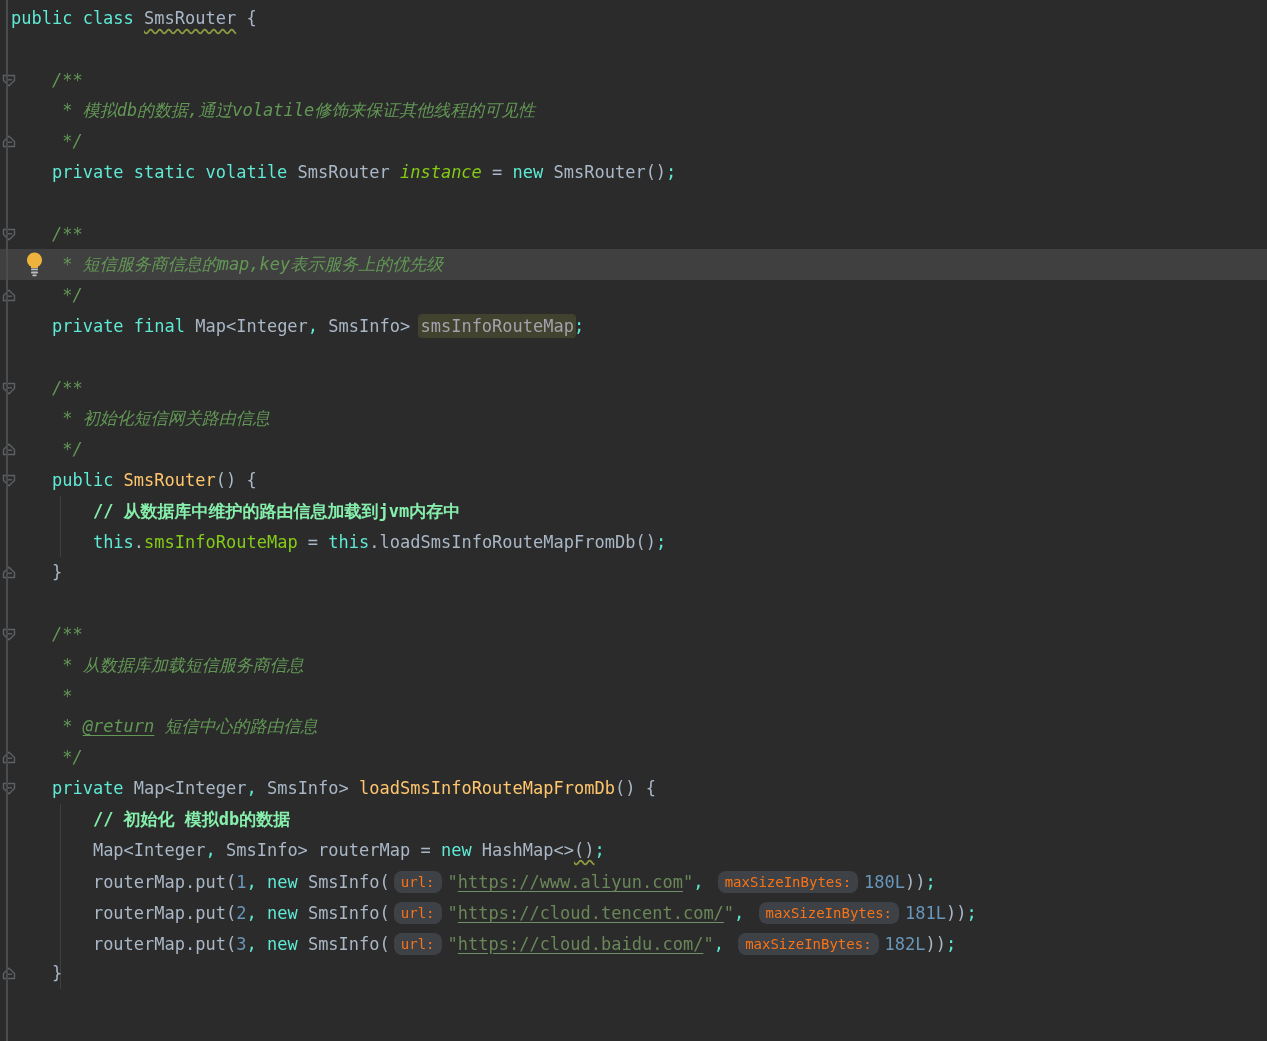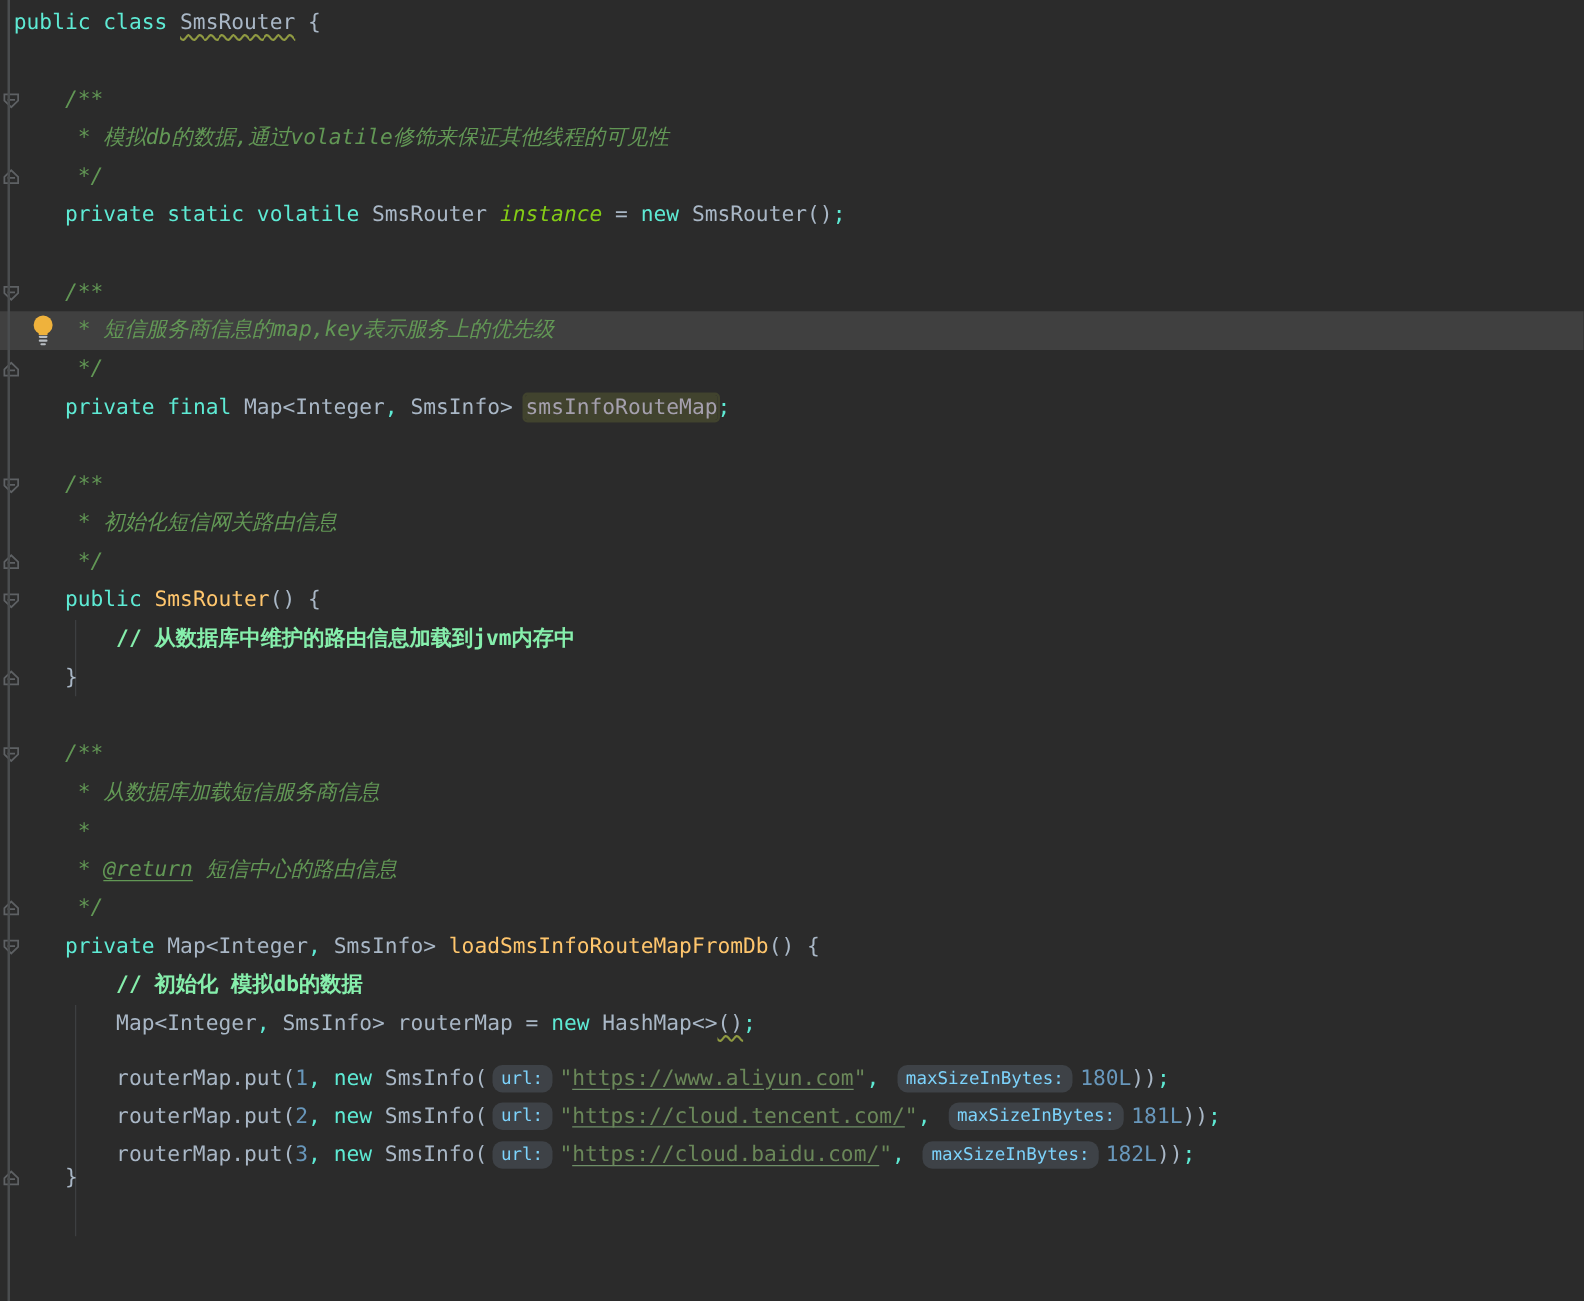--- a/index.html
+++ b/index.html
@@ -18,22 +18,22 @@
   .fld{color:#84cc16;}
   .ital{font-style:italic;}
   .doc{color:#629755;font-style:italic;}
   .tag{text-decoration:underline;text-underline-offset:3px;}
   .cmt{color:#86efac;font-weight:bold;}
   .str{color:#6a8759;}
   .lnk{text-decoration:underline;text-underline-offset:3px;text-decoration-color:#6f8f68;}
   .num{color:#6897bb;}
   .typo{text-decoration:underline wavy #8f9a41;text-underline-offset:4px;text-decoration-skip-ink:none;}
   .hl{background:#41432e;color:#a5a0ae;border-radius:2px;box-shadow:0 0 0 2px #41432e;}
-  .hint{display:inline-block;background:#3e4247;color:#7dd3fc;border-radius:8px;
-        padding:0 7px;margin:17px 6px 0 4px;font-size:14px;line-height:22px;vertical-align:1px;}
+  .hint{display:inline-block;background:#3e4247;color:#f97316;border-radius:8px;
+        padding:0 7px;margin:6px 6px 0 4px;font-size:14px;line-height:22px;vertical-align:1px;}
   .fold-marker{position:absolute;left:2px;top:9px;z-index:3;}
   .bulb{position:absolute;left:26px;top:2px;z-index:3;}
 </style>
 </head>
 <body>
 
 <div class="editor">
   <div class="fold-line"></div>
   <div class="indent-guide" style="left:60px;top:496px;height:61px;"></div>
   <div class="indent-guide" style="left:60px;top:804px;height:185px;"></div>
@@ -118,20 +118,23 @@
         <svg class="fold-marker" width="14" height="13" viewBox="0 0 14 13">
           <path d="M1.5 1.5 H12.5 V6.5 L7 11.8 L1.5 6.5 Z" fill="#2b2b2b" stroke="#5e6164" stroke-width="1.4"></path>
           <path d="M4 5.8 H10" stroke="#5e6164" stroke-width="1.4"></path>
         </svg>
         <span class="code"><span class="pn">    </span><span class="kw">public </span><span class="decl">SmsRouter</span><span class="pn">() {</span></span>
       </div>
       <div class="row">
         <span class="code"><span class="pn">        </span><span class="cmt">// 从数据库中维护的路由信息加载到jvm内存中</span></span>
       </div>
       <div class="row">
+        <span class="code"><span class="pn">        </span><span class="kw">this</span><span class="pn">.</span><span class="fld">smsInfoRouteMap</span><span class="pn"> = </span><span class="kw">this</span><span class="pn">.loadSmsInfoRouteMapFromDb()</span><span class="kw">;</span></span>
+      </div>
+      <div class="row">
         <svg class="fold-marker" width="14" height="13" viewBox="0 0 14 13">
           <path d="M1.5 11.5 H12.5 V6.5 L7 1.2 L1.5 6.5 Z" fill="#2b2b2b" stroke="#5e6164" stroke-width="1.4"></path>
           <path d="M4 7.2 H10" stroke="#5e6164" stroke-width="1.4"></path>
         </svg>
         <span class="code"><span class="pn">    }</span></span>
       </div>
       <div class="row">
         <span class="code"></span>
       </div>
       <div class="row">

